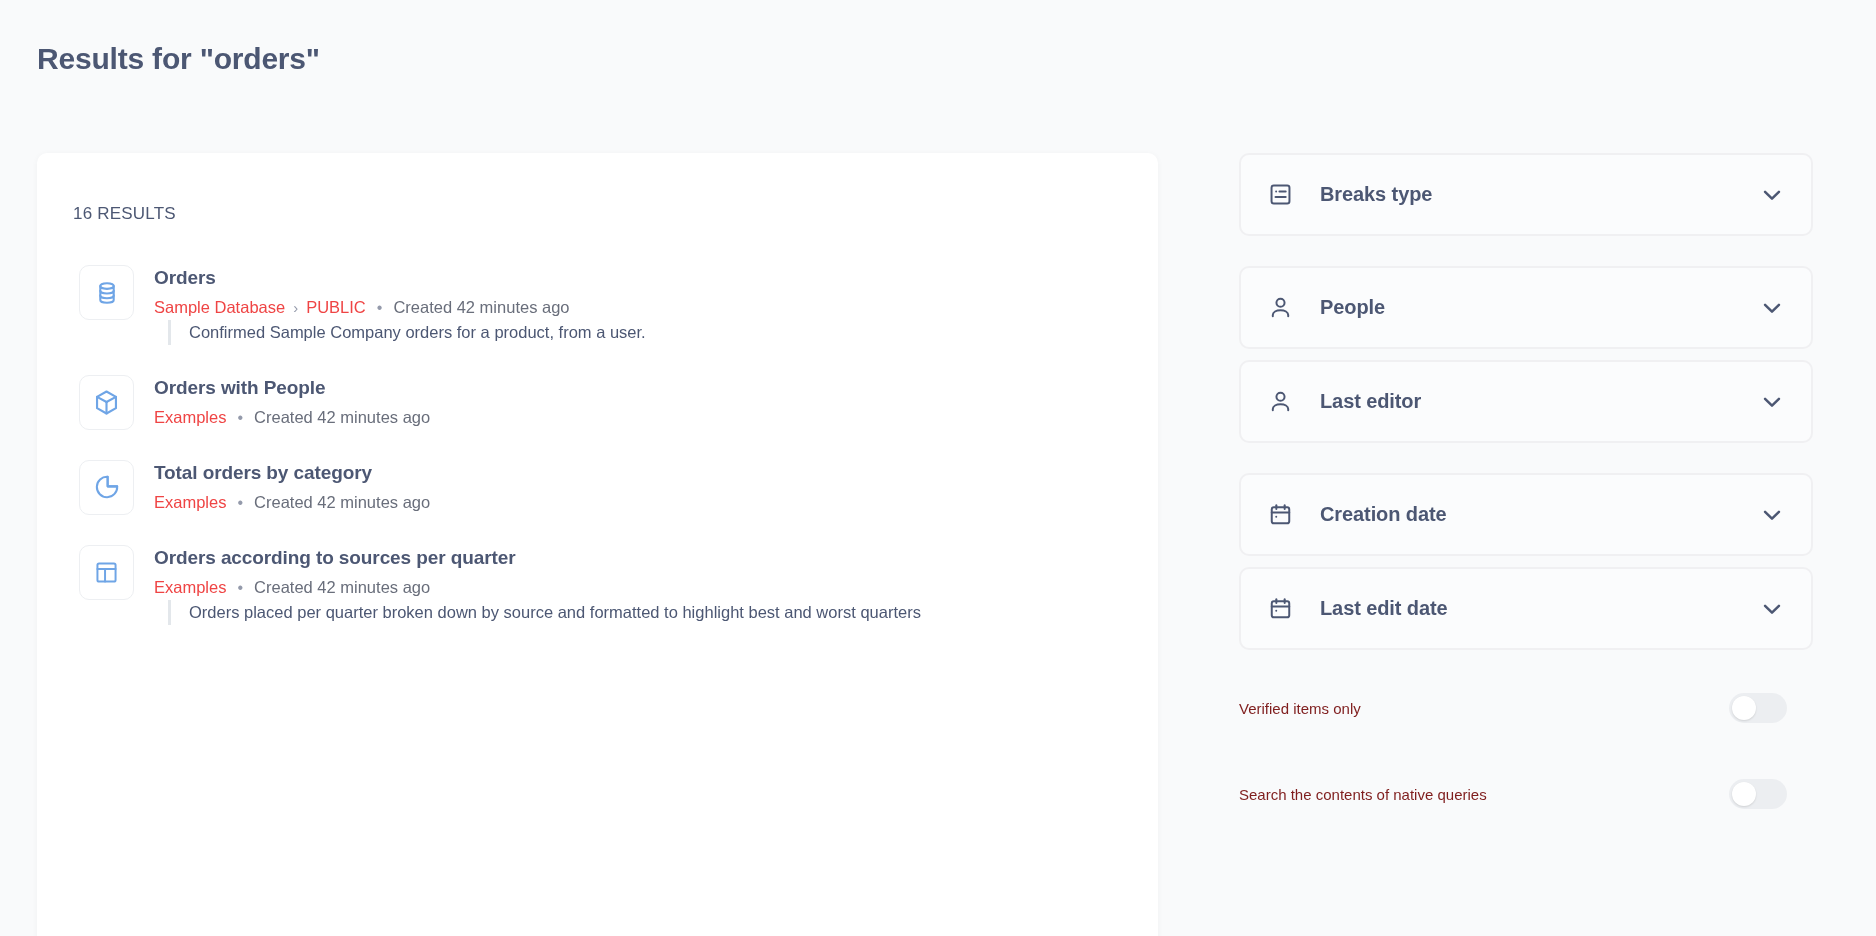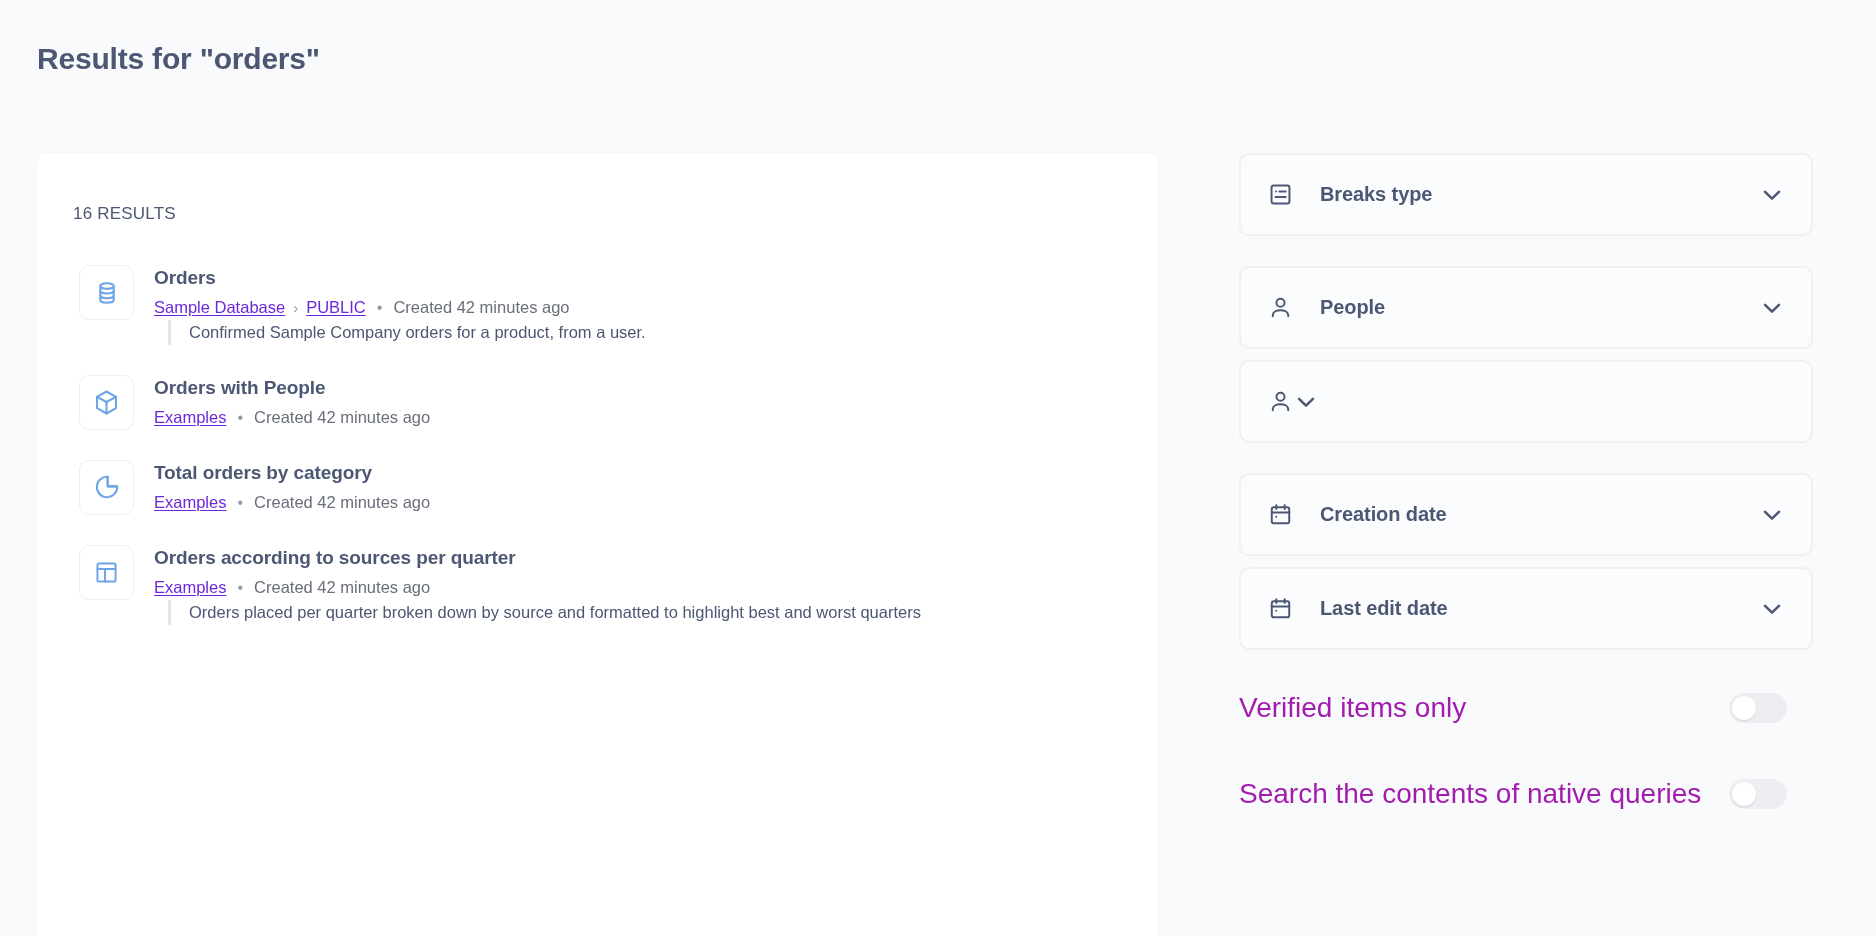--- a/index.html
+++ b/index.html
@@ -111,22 +111,21 @@
     font-size: 16.5px;
     color: #696e7b;
     line-height: 1.3;
     display: flex;
     align-items: center;
     flex-wrap: wrap;
     white-space: nowrap;
   }
 
   .meta-link {
-    color: #6d28d9;
-    text-decoration: underline;
+    color: #ef4444;
     text-underline-offset: 2px;
     cursor: pointer;
   }
 
   .meta-chevron {
     margin: 0 8px;
     color: #949aab;
     font-size: 15px;
   }
 
@@ -202,22 +201,22 @@
     width: 574px;
     display: flex;
     align-items: center;
     justify-content: space-between;
     height: 56px;
     padding: 0 26px 0 0;
     cursor: pointer;
   }
 
   .toggle-label {
-    font-size: 28px;
-    color: #a21caf;
+    font-size: 15px;
+    color: #7f1d1d;
     font-weight: 400;
   }
 
   .toggle {
     position: relative;
     width: 58px;
     height: 30px;
     border-radius: 15px;
     background: #eceef1;
     flex: 0 0 auto;
@@ -361,20 +360,21 @@
         </span>
   </div>
       <div class="gap-sm"></div>
       <div class="filter-box">
     <span class="filter-icon">
           <svg width="25" height="25" viewBox="0 0 24 24" fill="none" stroke="#4c5773" stroke-width="1.9" stroke-linecap="round" stroke-linejoin="round">
       <circle cx="12" cy="7.4" r="3.9"></circle>
       <path d="M4.6 20.4v-1.1c0-2.9 3.3-4.6 7.4-4.6s7.4 1.7 7.4 4.6v1.1"></path>
     </svg>
         </span>
+    <span class="filter-label">Last editor</span>
     <span class="filter-chevron">
           <svg width="26" height="26" viewBox="0 0 24 24" fill="none" stroke="#4c5773" stroke-width="2.3" stroke-linecap="round" stroke-linejoin="round">
       <path d="M5.6 9.1 12 15.4l6.4-6.3"></path>
     </svg>
         </span>
   </div>
       <div class="gap-lg"></div>
       <div class="filter-box">
     <span class="filter-icon">
           <svg width="25" height="25" viewBox="0 0 24 24" fill="none" stroke="#4c5773" stroke-width="1.9" stroke-linecap="round" stroke-linejoin="round">

